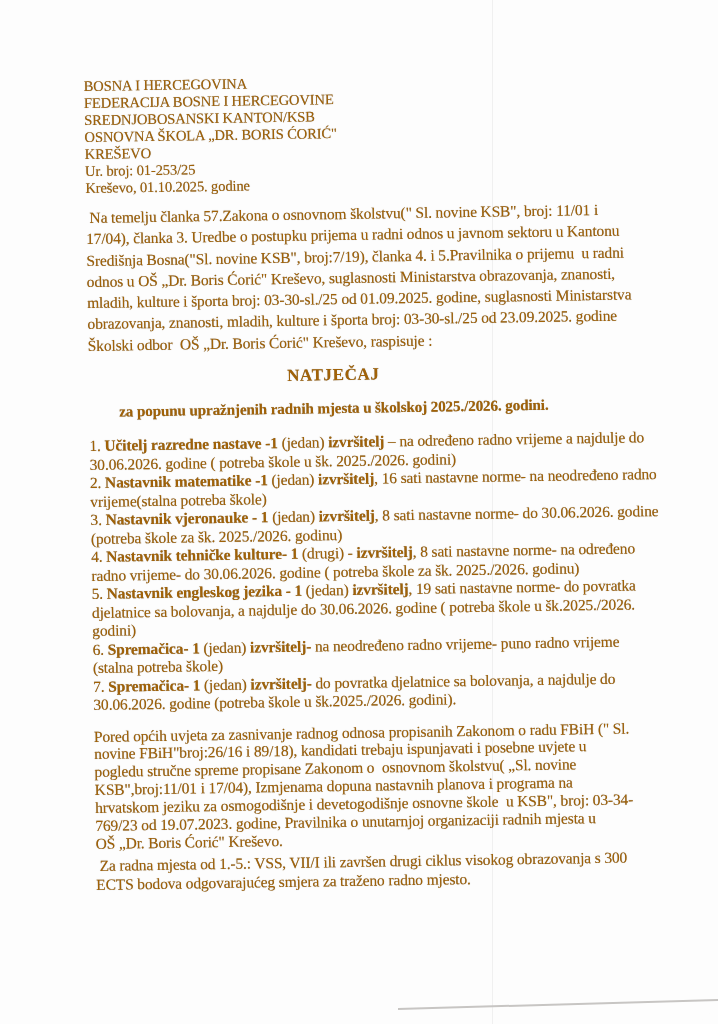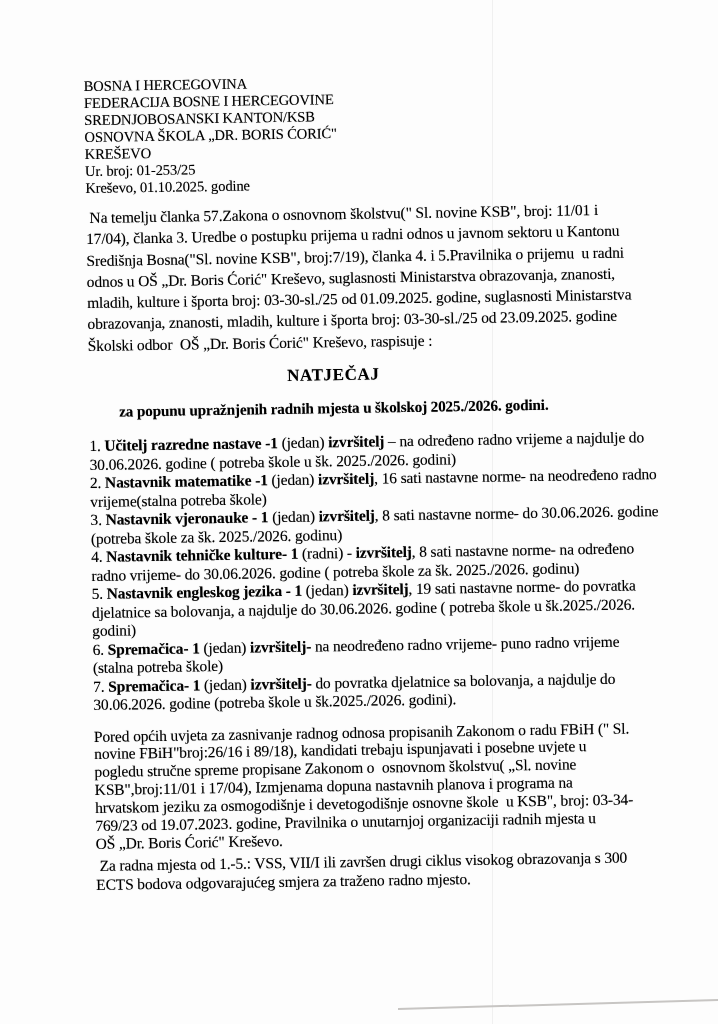--- a/index.html
+++ b/index.html
@@ -9,21 +9,21 @@
     height: 1024px;
     background: #fdfdfd;
     overflow: hidden;
   }
   .scan-page {
     position: relative;
     width: 718px;
     height: 1024px;
     background: #fdfdfd;
     font-family: "Liberation Serif", "DejaVu Serif", serif;
-    color: #000000;
+    color: #a16207;
     border-radius: 32px;
   }
   .content {
     position: absolute;
     left: 90px;
     top: 78px;
     width: 568px;
     transform: rotate(-0.9deg);
     transform-origin: left center;
     text-shadow: 0 0 0.7px rgba(60,60,60,0.55);
@@ -123,21 +123,21 @@
       <div class="para-line">Školski odbor  OŠ „Dr. Boris Ćorić" Kreševo, raspisuje :</div>
     </div>
 
     <div class="center-block doc-title">NATJEČAJ</div>
     <div class="center-block doc-subtitle">za popunu upražnjenih radnih mjesta u školskoj 2025./2026. godini.</div>
 
     <div class="jobs">
       <p class="job"><span>1. </span><span class="b">Učitelj razredne nastave -1</span><span> (jedan) </span><span class="b">izvršitelj</span><span> – na određeno radno vrijeme a najdulje do 30.06.2026. godine ( potreba škole u šk. 2025./2026. godini)</span></p>
       <p class="job"><span>2. </span><span class="b">Nastavnik matematike -1</span><span> (jedan) </span><span class="b">izvršitelj</span><span>, 16 sati nastavne norme- na neodređeno radno vrijeme(stalna potreba škole)</span></p>
       <p class="job"><span>3. </span><span class="b">Nastavnik vjeronauke - 1</span><span> (jedan) </span><span class="b">izvršitelj</span><span>, 8 sati nastavne norme- do 30.06.2026. godine (potreba škole za šk. 2025./2026. godinu)</span></p>
-      <p class="job"><span>4. </span><span class="b">Nastavnik tehničke kulture- 1</span><span> (radni) - </span><span class="b">izvršitelj</span><span>, 8 sati nastavne norme- na određeno radno vrijeme- do 30.06.2026. godine ( potreba škole za šk. 2025./2026. godinu)</span></p>
+      <p class="job"><span>4. </span><span class="b">Nastavnik tehničke kulture- 1</span><span> (drugi) - </span><span class="b">izvršitelj</span><span>, 8 sati nastavne norme- na određeno radno vrijeme- do 30.06.2026. godine ( potreba škole za šk. 2025./2026. godinu)</span></p>
       <p class="job"><span>5. </span><span class="b">Nastavnik engleskog jezika - 1</span><span> (jedan) </span><span class="b">izvršitelj</span><span>, 19 sati nastavne norme- do povratka djelatnice sa bolovanja, a najdulje do 30.06.2026. godine ( potreba škole u šk.2025./2026. godini)</span></p>
       <p class="job"><span>6. </span><span class="b">Spremačica- 1</span><span> (jedan) </span><span class="b">izvršitelj-</span><span> na neodređeno radno vrijeme- puno radno vrijeme (stalna potreba škole)</span></p>
       <p class="job"><span>7. </span><span class="b">Spremačica- 1</span><span> (jedan) </span><span class="b">izvršitelj-</span><span> do povratka djelatnice sa bolovanja, a najdulje do 30.06.2026. godine (potreba škole u šk.2025./2026. godini).</span></p>
     </div>
 
     <div class="conditions">
       <div class="cond-line">Pored općih uvjeta za zasnivanje radnog odnosa propisanih Zakonom o radu FBiH (" Sl.</div>
       <div class="cond-line">novine FBiH"broj:26/16 i 89/18), kandidati trebaju ispunjavati i posebne uvjete u</div>
       <div class="cond-line">pogledu stručne spreme propisane Zakonom o  osnovnom školstvu( „Sl. novine</div>
       <div class="cond-line">KSB",broj:11/01 i 17/04), Izmjenama dopuna nastavnih planova i programa na</div>

